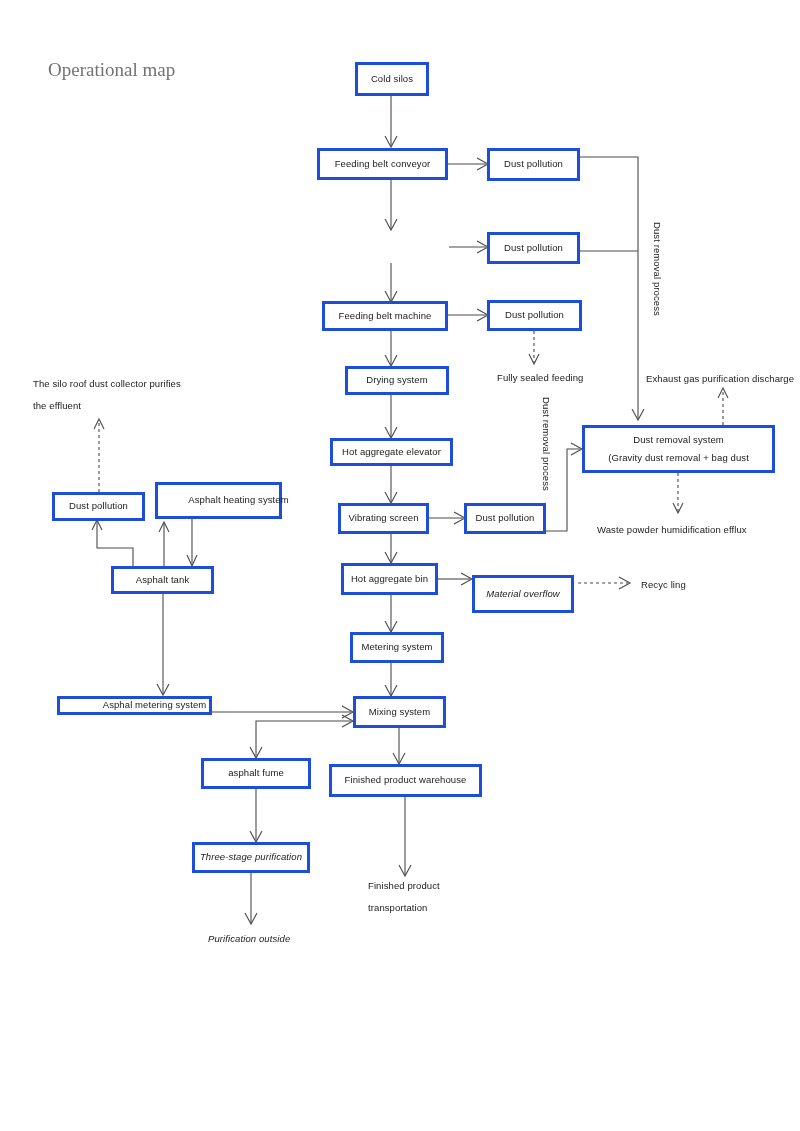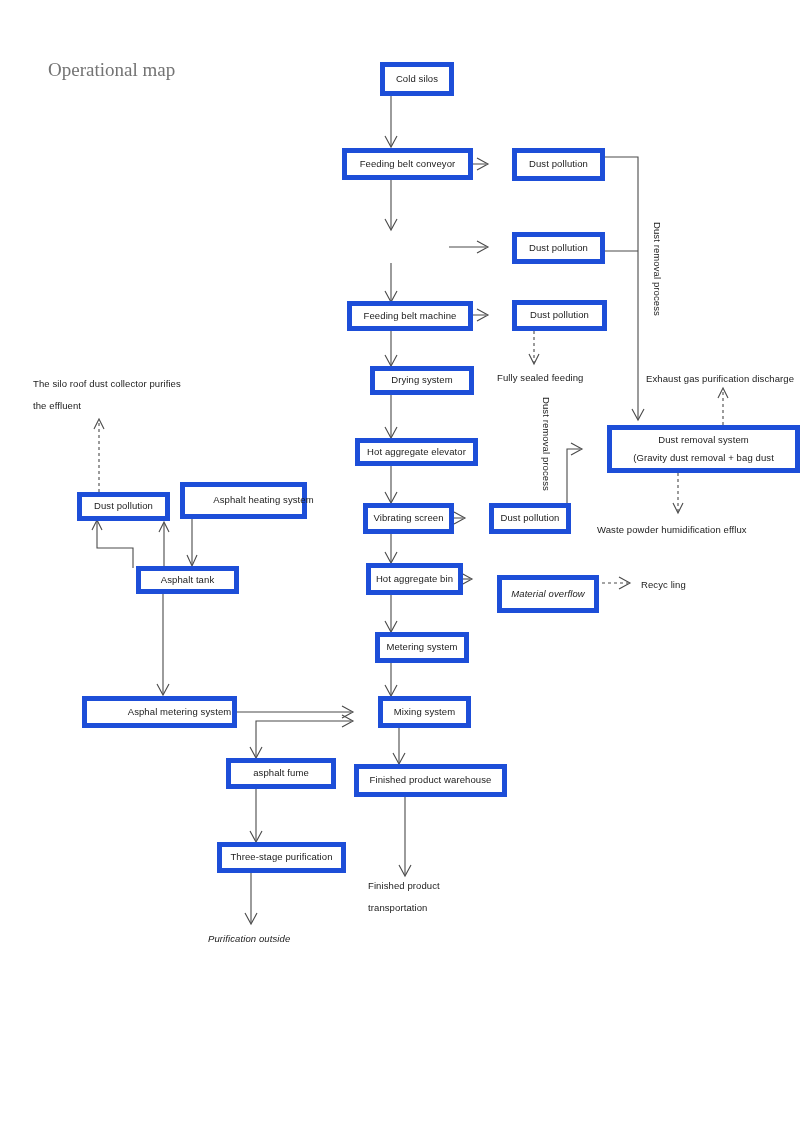--- a/index.html
+++ b/index.html
@@ -20,33 +20,32 @@
   .title {
     position: absolute;
     font-family: "Liberation Serif", serif;
     font-size: 19px;
     color: #737373;
     white-space: nowrap;
   }
   .node {
     position: absolute;
     box-sizing: border-box;
-    border: 5px solid #1d4ed8;
+    border: 3px solid #1d4ed8;
     background: #fff;
     display: flex;
     flex-direction: column;
     align-items: center;
     justify-content: center;
     font-size: 9.5px;
     color: #1a1a1a;
     text-align: center;
     line-height: 1.5;
     white-space: nowrap;
     letter-spacing: 0.1px;
-    margin-left: 25px;
   }
   .node .l2 { margin-top: 3px; }
   .label {
     position: absolute;
     font-size: 9.5px;
     color: #1a1a1a;
     white-space: nowrap;
     line-height: 1.9;
     letter-spacing: 0.1px;
   }
@@ -247,29 +246,29 @@
   </div>
 
   <div class="node" style="left:155px; top:482px; width:127px; height:37px;padding-left:40px;">
     <span>Asphalt heating system</span>
   </div>
 
   <div class="node" style="left:111px; top:566px; width:103px; height:28px;">
     <span>Asphalt tank</span>
   </div>
 
-  <div class="node" style="left:57px; top:696px; width:155px; height:32px;padding-left:40px;">
+  <div class="node" style="left:57px; top:696px; width:155px; height:19px;padding-left:40px;">
     <span>Asphal metering system</span>
   </div>
 
   <div class="node" style="left:201px; top:758px; width:110px; height:31px;">
     <span>asphalt fume</span>
   </div>
 
-  <div class="node" style="left:192px; top:842px; width:129px; height:31px;">
+  <div class="node" style="left:192px; top:842px; width:118px; height:31px;font-style:italic;">
     <span>Three-stage purification</span>
   </div>
 
   <div class="label" style="left:33px; top:375px;">The  silo  roof  dust  collector  purifies</div>
   <div class="label" style="left:33px; top:397px;">the effluent</div>
 
   <div class="label" style="left:497px; top:369px;">Fully sealed feeding</div>
 
   <div class="label" style="left:646px; top:370px;">Exhaust gas purification discharge</div>
 

